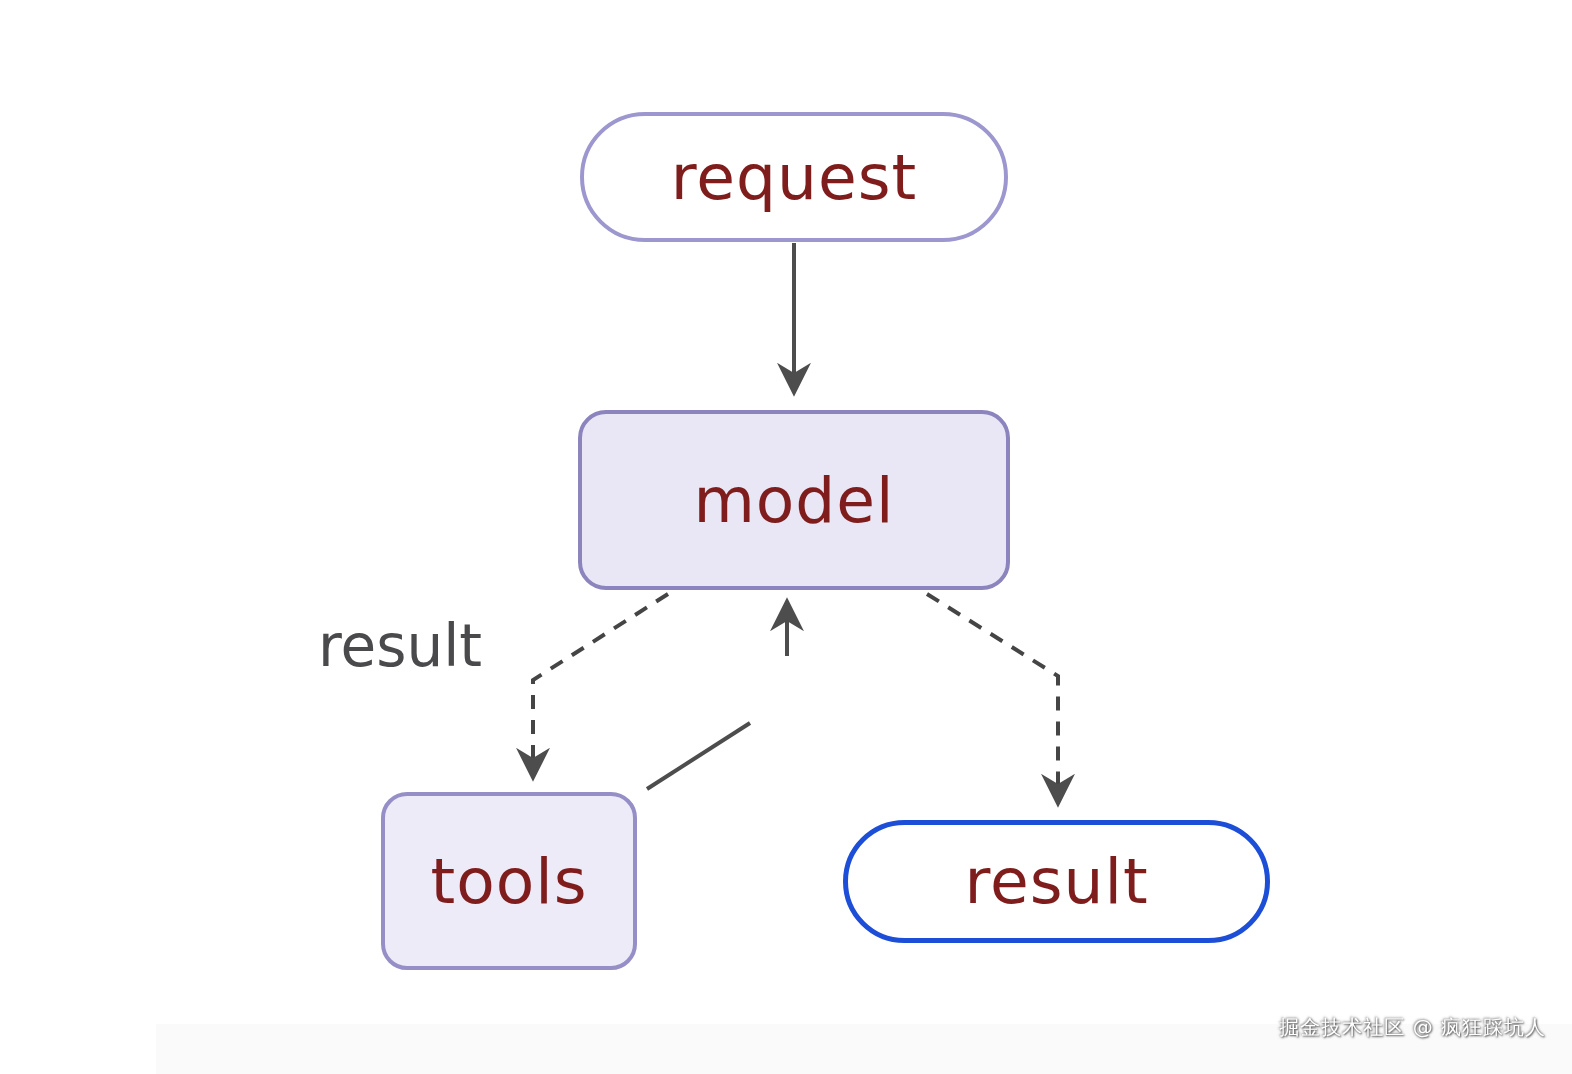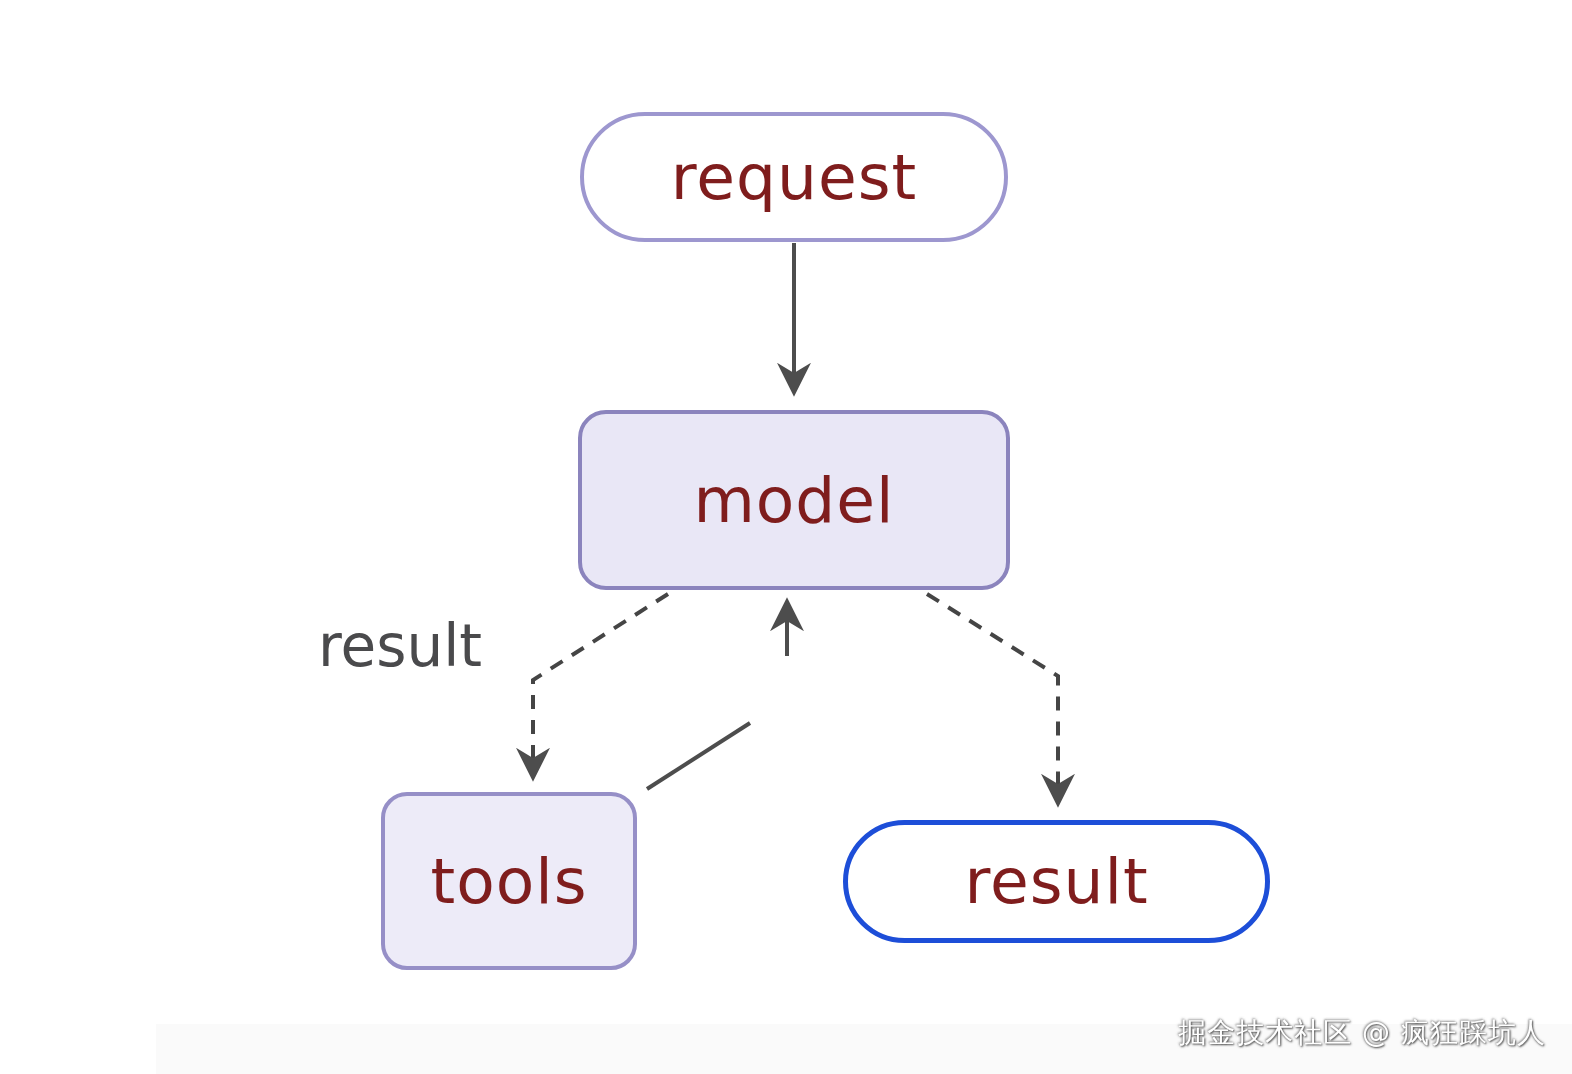--- a/index.html
+++ b/index.html
@@ -61,21 +61,21 @@
     color: #4a4a4c;
     font-size: 58px;
     white-space: nowrap;
   }
   .label-action { left: 318px; top: 612px; }
   .label-observation { left: 608px; top: 650px; }
   .watermark {
     position: absolute;
     right: 26px;
     top: 1014px;
-    font-size: 28px;
+    font-size: 20px;
     letter-spacing: 1px;
     color: #ffffff;
     text-shadow: 1px 1px 2px rgba(70,70,70,0.9), -1px -1px 2px rgba(120,120,120,0.55), 0 0 3px rgba(90,90,90,0.6);
   }
   .bottom-strip {
     position: absolute;
     left: 156px;
     right: 0;
     top: 1024px;
     height: 50px;

